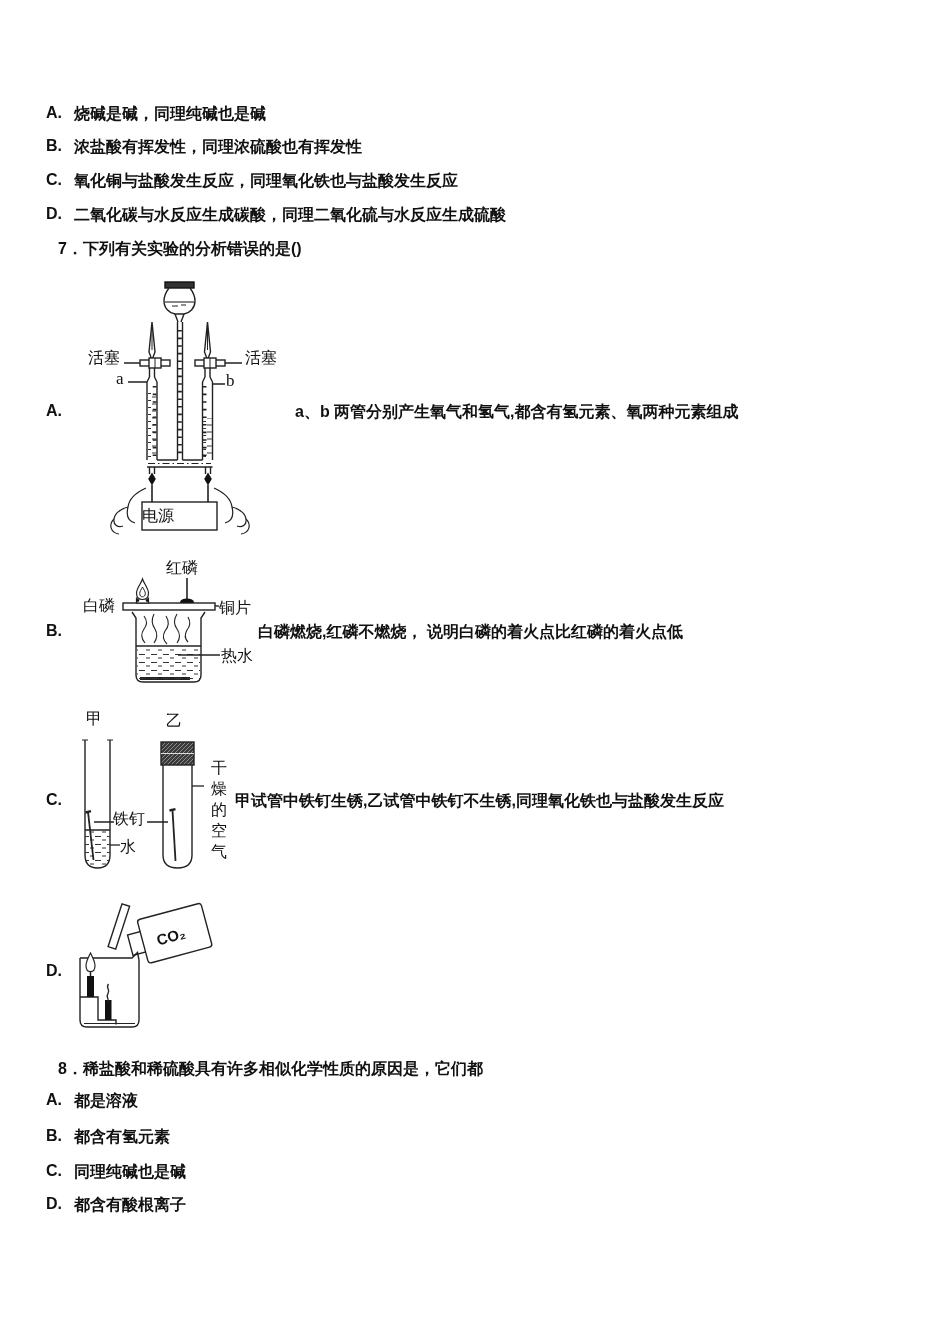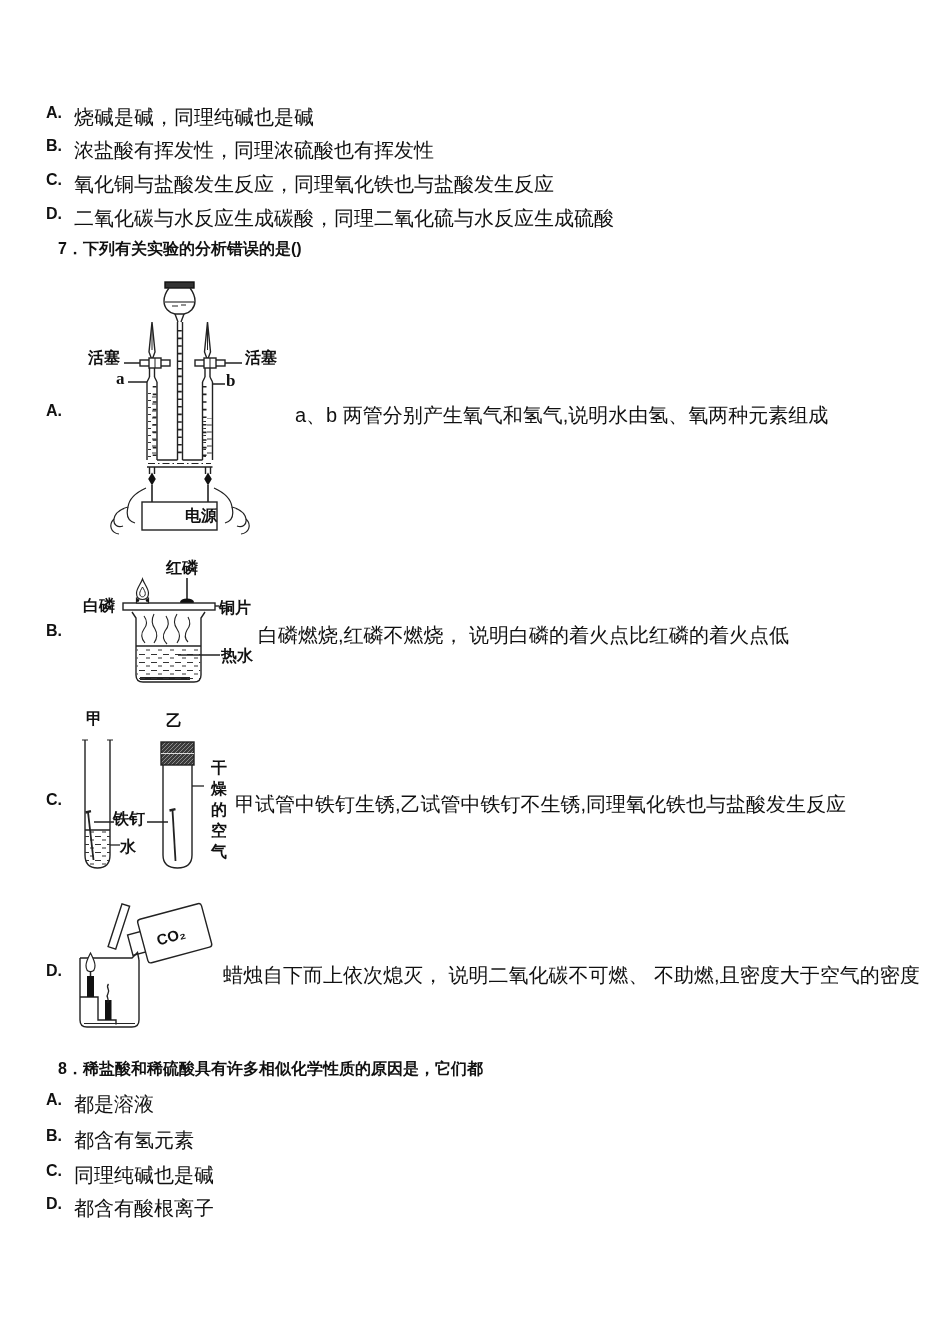--- a/index.html
+++ b/index.html
@@ -1,23 +1,23 @@
 <!DOCTYPE html>
 <html><head>
 <meta charset="utf-8">
 <style>
   html,body{margin:0;padding:0;background:#fff;}
   .page{position:relative;width:950px;height:1344px;background:#ffffff;
         font-family:"Liberation Sans",sans-serif;color:#111;overflow:hidden;}
   .letter{position:absolute;font-size:16px;font-weight:700;white-space:nowrap;}
-  .otext{position:absolute;font-size:20px;font-weight:400;white-space:nowrap;}
+  .otext{position:absolute;font-size:16px;font-weight:700;white-space:nowrap;}
   .stem{position:absolute;left:46px;font-size:16px;font-weight:700;white-space:nowrap;margin-left:12px;}
-  .dlabel{position:absolute;font-size:16px;font-weight:700;white-space:nowrap;line-height:1.1;}
+  .dlabel{position:absolute;font-size:16px;font-weight:400;white-space:nowrap;line-height:1.1;}
   .serif{font-family:"Liberation Serif",serif;font-size:17px;}
-  .power-label{width:75px;text-align:right;font-size:16px;}
+  .power-label{width:75px;text-align:left;font-size:16px;}
   .vlabel{white-space:normal;width:20px;line-height:1.32;text-align:right;word-break:break-all;font-size:16px;}
   svg.diag{position:absolute;}
 </style>
 </head>
 <body>
 
 <div class="page">
 
   <div class="letter" style="left:46px;top:104px">A.</div>
   <div class="otext" style="left:74px;top:104px">烧碱是碱，同理纯碱也是碱</div>
@@ -90,21 +90,21 @@
       <path d="M43,106 H62 M127.5,108 H140" stroke-width="1.3"></path>
     </g>
   </svg>
   <div class="dlabel" style="left:88px;top:349px">活塞</div>
   <div class="dlabel" style="left:245px;top:349px">活塞</div>
   <div class="dlabel serif" style="left:116px;top:370px">a</div>
   <div class="dlabel serif" style="left:226px;top:372px">b</div>
   <div class="dlabel power-label" style="left:142px;top:507px">电源</div>
 
   <div class="letter" style="left:46px;top:402px">A.</div>
-  <div class="otext" style="left:295px;top:402px">a、b 两管分别产生氧气和氢气,说明水由氢、氧两种元素组成</div>
+  <div class="otext" style="left:295px;top:402px">a、b 两管分别产生氧气和氢气,都含有氢元素、氧两种元素组成</div>
 
   <svg class="diag" style="left:78px;top:556px" width="185" height="140" viewBox="0 0 185 140">
     <defs>
       <pattern id="dashB" width="12" height="8" patternUnits="userSpaceOnUse">
         <path d="M1,2.5 h6 M8,6 h4" stroke="#333" stroke-width="1.1" fill="none"></path>
       </pattern>
     </defs>
     <g stroke="#222" stroke-width="1.4" fill="none">
       <path d="M109,22 V43" stroke-width="1.6"></path>
       <ellipse cx="109" cy="46" rx="7" ry="3.5" fill="#111" stroke="none"></ellipse>
@@ -190,21 +190,20 @@
       <path d="M22,106 H40 V129 H58 V133.5"></path>
       <rect x="29" y="85" width="7" height="21" fill="#111" stroke="none"></rect>
       <path d="M32.5,80 V85" stroke-width="1.5"></path>
       <path d="M32.5,62 C30.3,66.5 28,70.5 28,74.5 C28,78.5 30,80.7 32.5,80.7 C35,80.7 37,78.5 37,74.5 C37,70.5 34.7,66.5 32.5,62 Z" fill="#fff" stroke-width="1.2"></path>
       <rect x="47" y="109" width="6.5" height="20" fill="#111" stroke="none"></rect>
       <path d="M50.5,93 c-3.5,4 2.5,5.5 -0.5,9.5 c-3,4 2.5,5.5 -0.5,9.5" stroke-width="1.3"></path>
     </g>
   </svg>
 
   <div class="letter" style="left:46px;top:962px">D.</div>
-  <div class="otext" style="left:223px;top:962px">蜡烛自下而上依次熄灭， 说明二氧化碳不可燃、 不助燃,且密度大于空气的密度</div>
 
   <div class="stem" style="top:1059px">8．稀盐酸和稀硫酸具有许多相似化学性质的原因是，它们都</div>
 
   <div class="letter" style="left:46px;top:1091px">A.</div>
   <div class="otext" style="left:74px;top:1091px">都是溶液</div>
 
   <div class="letter" style="left:46px;top:1127px">B.</div>
   <div class="otext" style="left:74px;top:1127px">都含有氢元素</div>
 
   <div class="letter" style="left:46px;top:1162px">C.</div>

